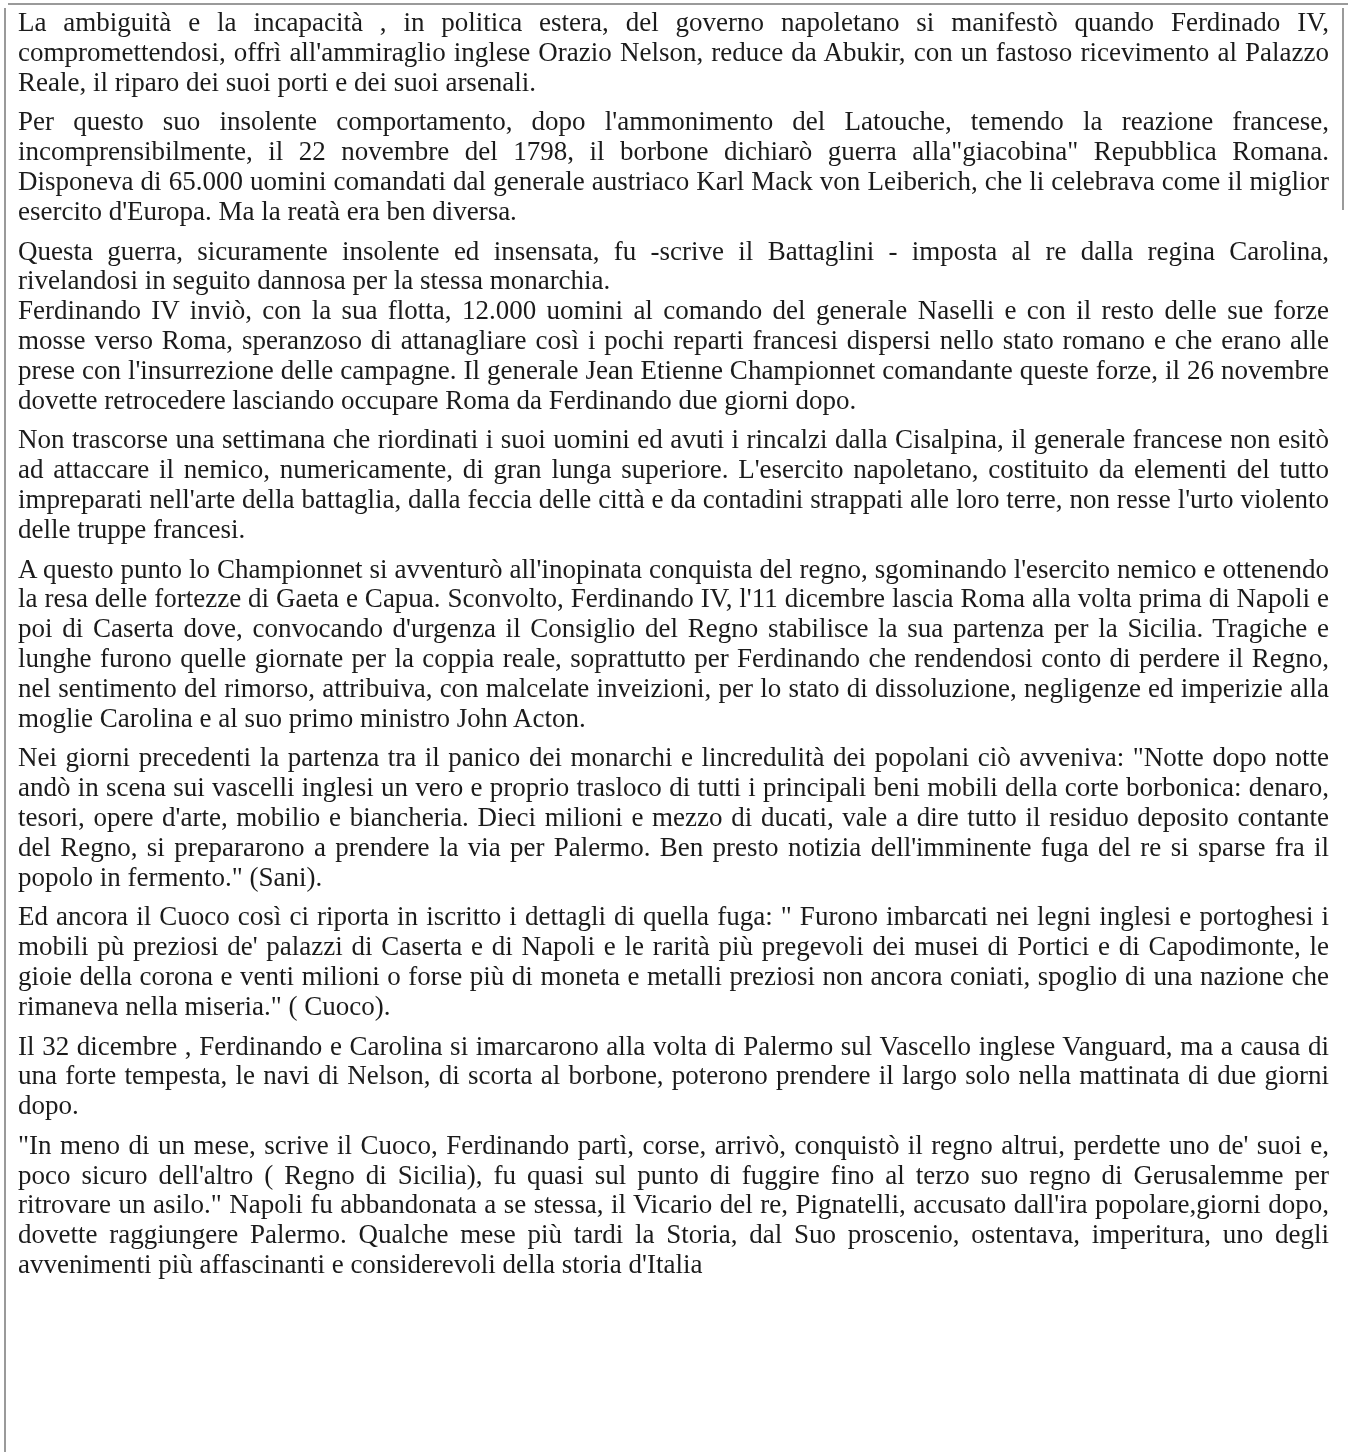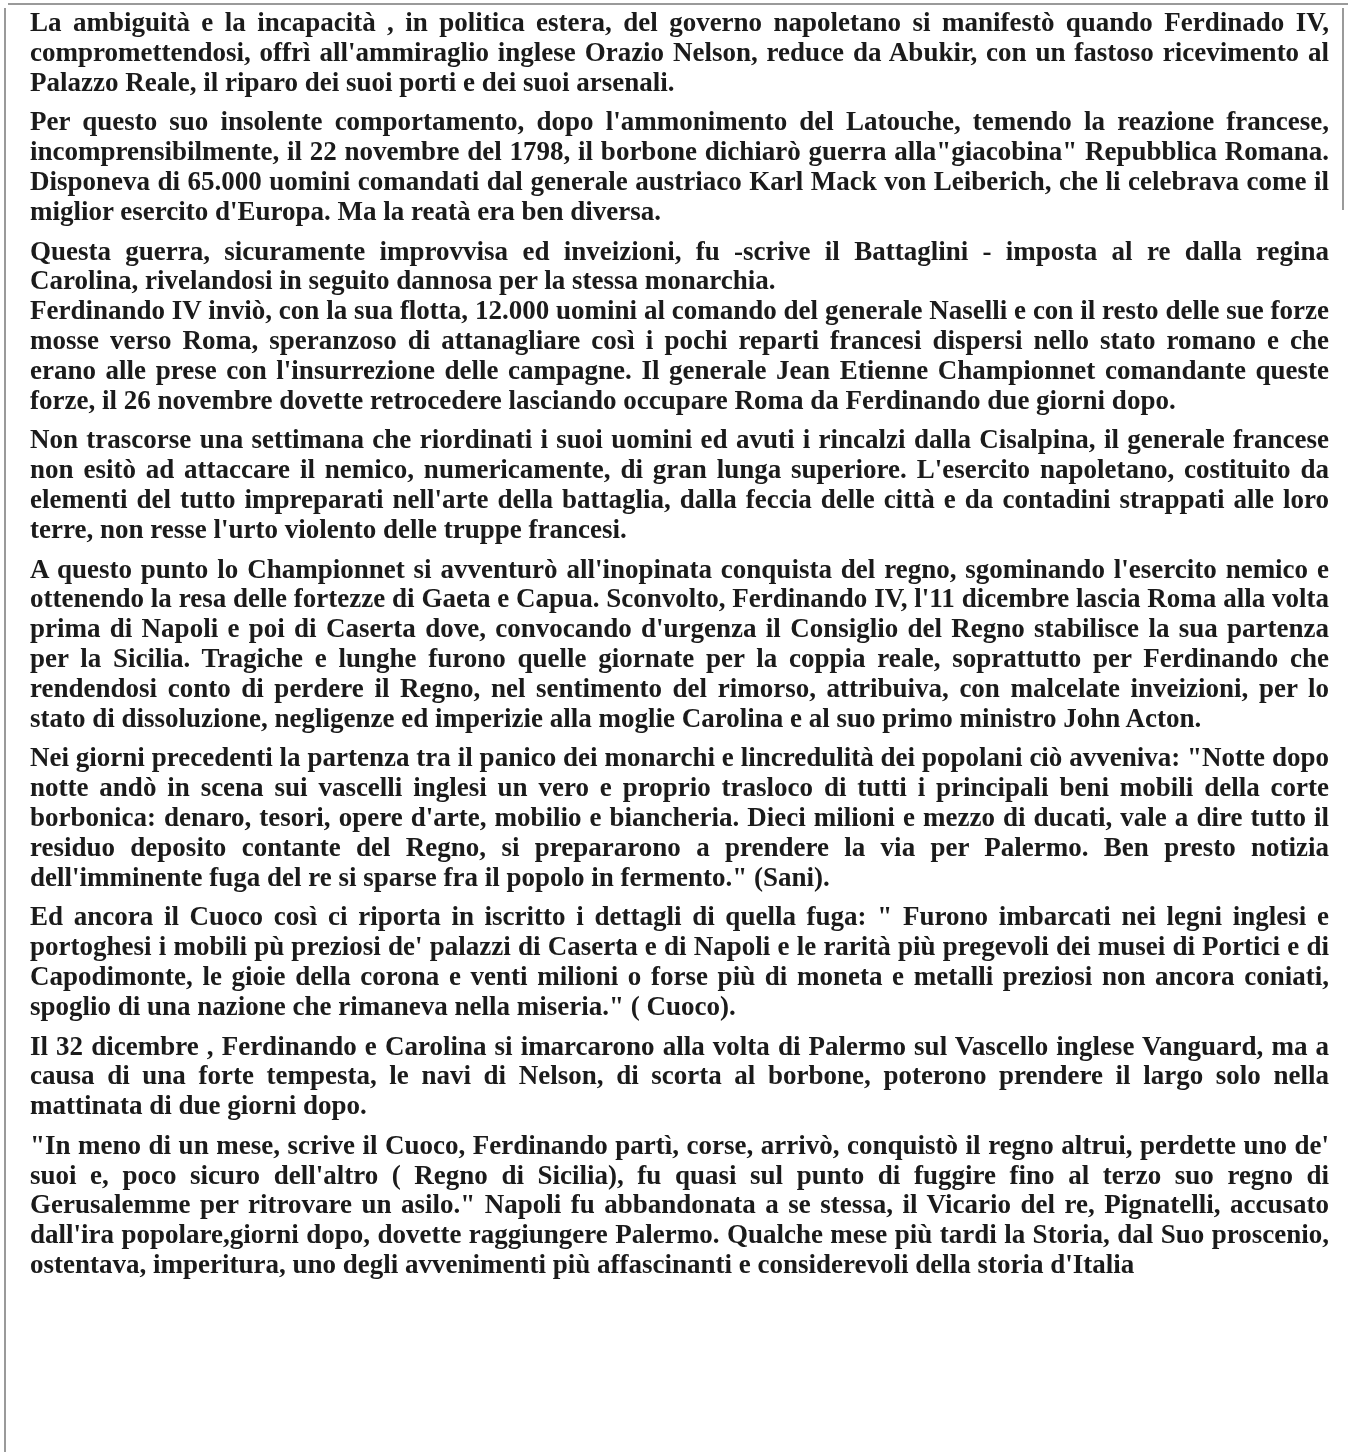--- a/index.html
+++ b/index.html
@@ -26,39 +26,38 @@
     top: 5px;
     left: 6px;
     right: 6px;
     padding: 3px 13px 0 12px;
     color: #1b1b1b;
     font-size: 27px;
     line-height: 29.8px;
     text-align: justify;
   }
   .para {
-    margin: 10px 0 0 12px;
-    font-weight: bold;
+    margin: 10px 0 0 0;
   }
   .para:first-child,
   .para.tight {
     margin-top: 0;
   }
 </style>
 </head>
 <body>
 
 <div class="frame-line frame-top"></div>
 <div class="frame-line frame-left"></div>
 <div class="frame-line frame-right"></div>
 
 <div class="article">
     <p class="para">La ambiguità e la incapacità , in politica estera, del governo napoletano si manifestò quando Ferdinado IV, compromettendosi, offrì all'ammiraglio inglese Orazio Nelson, reduce da Abukir, con un fastoso ricevimento al Palazzo Reale, il riparo dei suoi porti e dei suoi arsenali.</p>
     <p class="para">Per questo suo insolente comportamento, dopo l'ammonimento del Latouche, temendo  la reazione francese,     incomprensibilmente, il 22 novembre del 1798, il borbone dichiarò guerra alla"giacobina" Repubblica Romana. Disponeva di 65.000 uomini comandati dal generale austriaco Karl Mack von Leiberich, che li celebrava come il miglior esercito d'Europa. Ma la reatà era ben diversa.</p>
-    <p class="para">Questa guerra, sicuramente improvvisa ed inveizioni, fu -scrive il Battaglini - imposta al re dalla regina Carolina, rivelandosi in seguito dannosa per la stessa monarchia.</p>
+    <p class="para">Questa guerra, sicuramente insolente ed insensata, fu -scrive il Battaglini - imposta al re dalla regina Carolina, rivelandosi in seguito dannosa per la stessa monarchia.</p>
     <p class="para tight">Ferdinando IV inviò, con la sua flotta, 12.000 uomini al comando del generale Naselli e con il resto delle sue forze mosse verso  Roma, speranzoso di attanagliare così i pochi reparti francesi dispersi nello stato romano e che erano alle prese con l'insurrezione delle campagne. Il generale Jean Etienne Championnet comandante queste forze, il 26 novembre dovette retrocedere lasciando occupare Roma da Ferdinando due giorni dopo.</p>
     <p class="para">Non trascorse una settimana che riordinati i suoi uomini ed avuti i rincalzi dalla Cisalpina, il generale francese non esitò ad attaccare il nemico, numericamente, di gran lunga superiore. L'esercito napoletano, costituito da elementi del tutto impreparati nell'arte della battaglia, dalla feccia delle città e da contadini strappati alle loro terre, non resse l'urto violento delle truppe francesi.</p>
     <p class="para">A questo punto lo Championnet si avventurò all'inopinata conquista del regno, sgominando l'esercito nemico e ottenendo la resa delle fortezze di Gaeta e Capua. Sconvolto, Ferdinando IV, l'11 dicembre lascia Roma alla volta prima di Napoli e poi di Caserta dove, convocando d'urgenza il Consiglio del Regno stabilisce la sua partenza per la Sicilia. Tragiche e lunghe furono quelle giornate per la coppia reale, soprattutto per Ferdinando che rendendosi conto di perdere il Regno, nel sentimento del rimorso, attribuiva, con malcelate inveizioni, per lo stato di dissoluzione, negligenze ed imperizie alla moglie Carolina e al suo primo ministro John Acton.</p>
     <p class="para">Nei giorni precedenti la partenza tra il panico dei monarchi e lincredulità dei popolani ciò avveniva: "Notte dopo notte andò in scena sui vascelli inglesi un vero e proprio trasloco di tutti i principali beni mobili della corte borbonica: denaro, tesori, opere d'arte, mobilio e biancheria. Dieci milioni e mezzo di ducati, vale a dire tutto il residuo deposito contante del Regno, si prepararono a prendere la via per Palermo. Ben presto notizia dell'imminente fuga del re si sparse fra il popolo in fermento." (Sani).</p>
     <p class="para">Ed ancora il Cuoco così ci riporta in iscritto i dettagli di quella fuga: " Furono imbarcati nei legni inglesi e portoghesi i mobili pù preziosi de' palazzi di Caserta e di Napoli e le rarità più pregevoli dei musei di Portici e di Capodimonte, le gioie della corona e venti milioni o forse più di moneta e metalli preziosi non ancora coniati, spoglio di una nazione che rimaneva nella miseria." ( Cuoco).</p>
     <p class="para">Il 32 dicembre , Ferdinando e Carolina si imarcarono alla volta di Palermo sul Vascello inglese Vanguard, ma a causa di una forte tempesta, le navi di Nelson, di scorta al borbone, poterono prendere il largo solo nella mattinata di due giorni dopo.</p>
     <p class="para">"In meno di un mese, scrive il Cuoco, Ferdinando partì, corse, arrivò, conquistò il regno altrui, perdette uno de' suoi e, poco sicuro dell'altro  ( Regno di Sicilia), fu quasi sul punto di fuggire fino al terzo suo regno di Gerusalemme per ritrovare un asilo." Napoli fu abbandonata a se stessa, il Vicario del re, Pignatelli, accusato dall'ira popolare,giorni dopo, dovette raggiungere Palermo. Qualche mese più tardi la Storia, dal Suo proscenio, ostentava, imperitura, uno degli avvenimenti più affascinanti e considerevoli della storia d'Italia</p>
   </div>
 
 </body></html>

